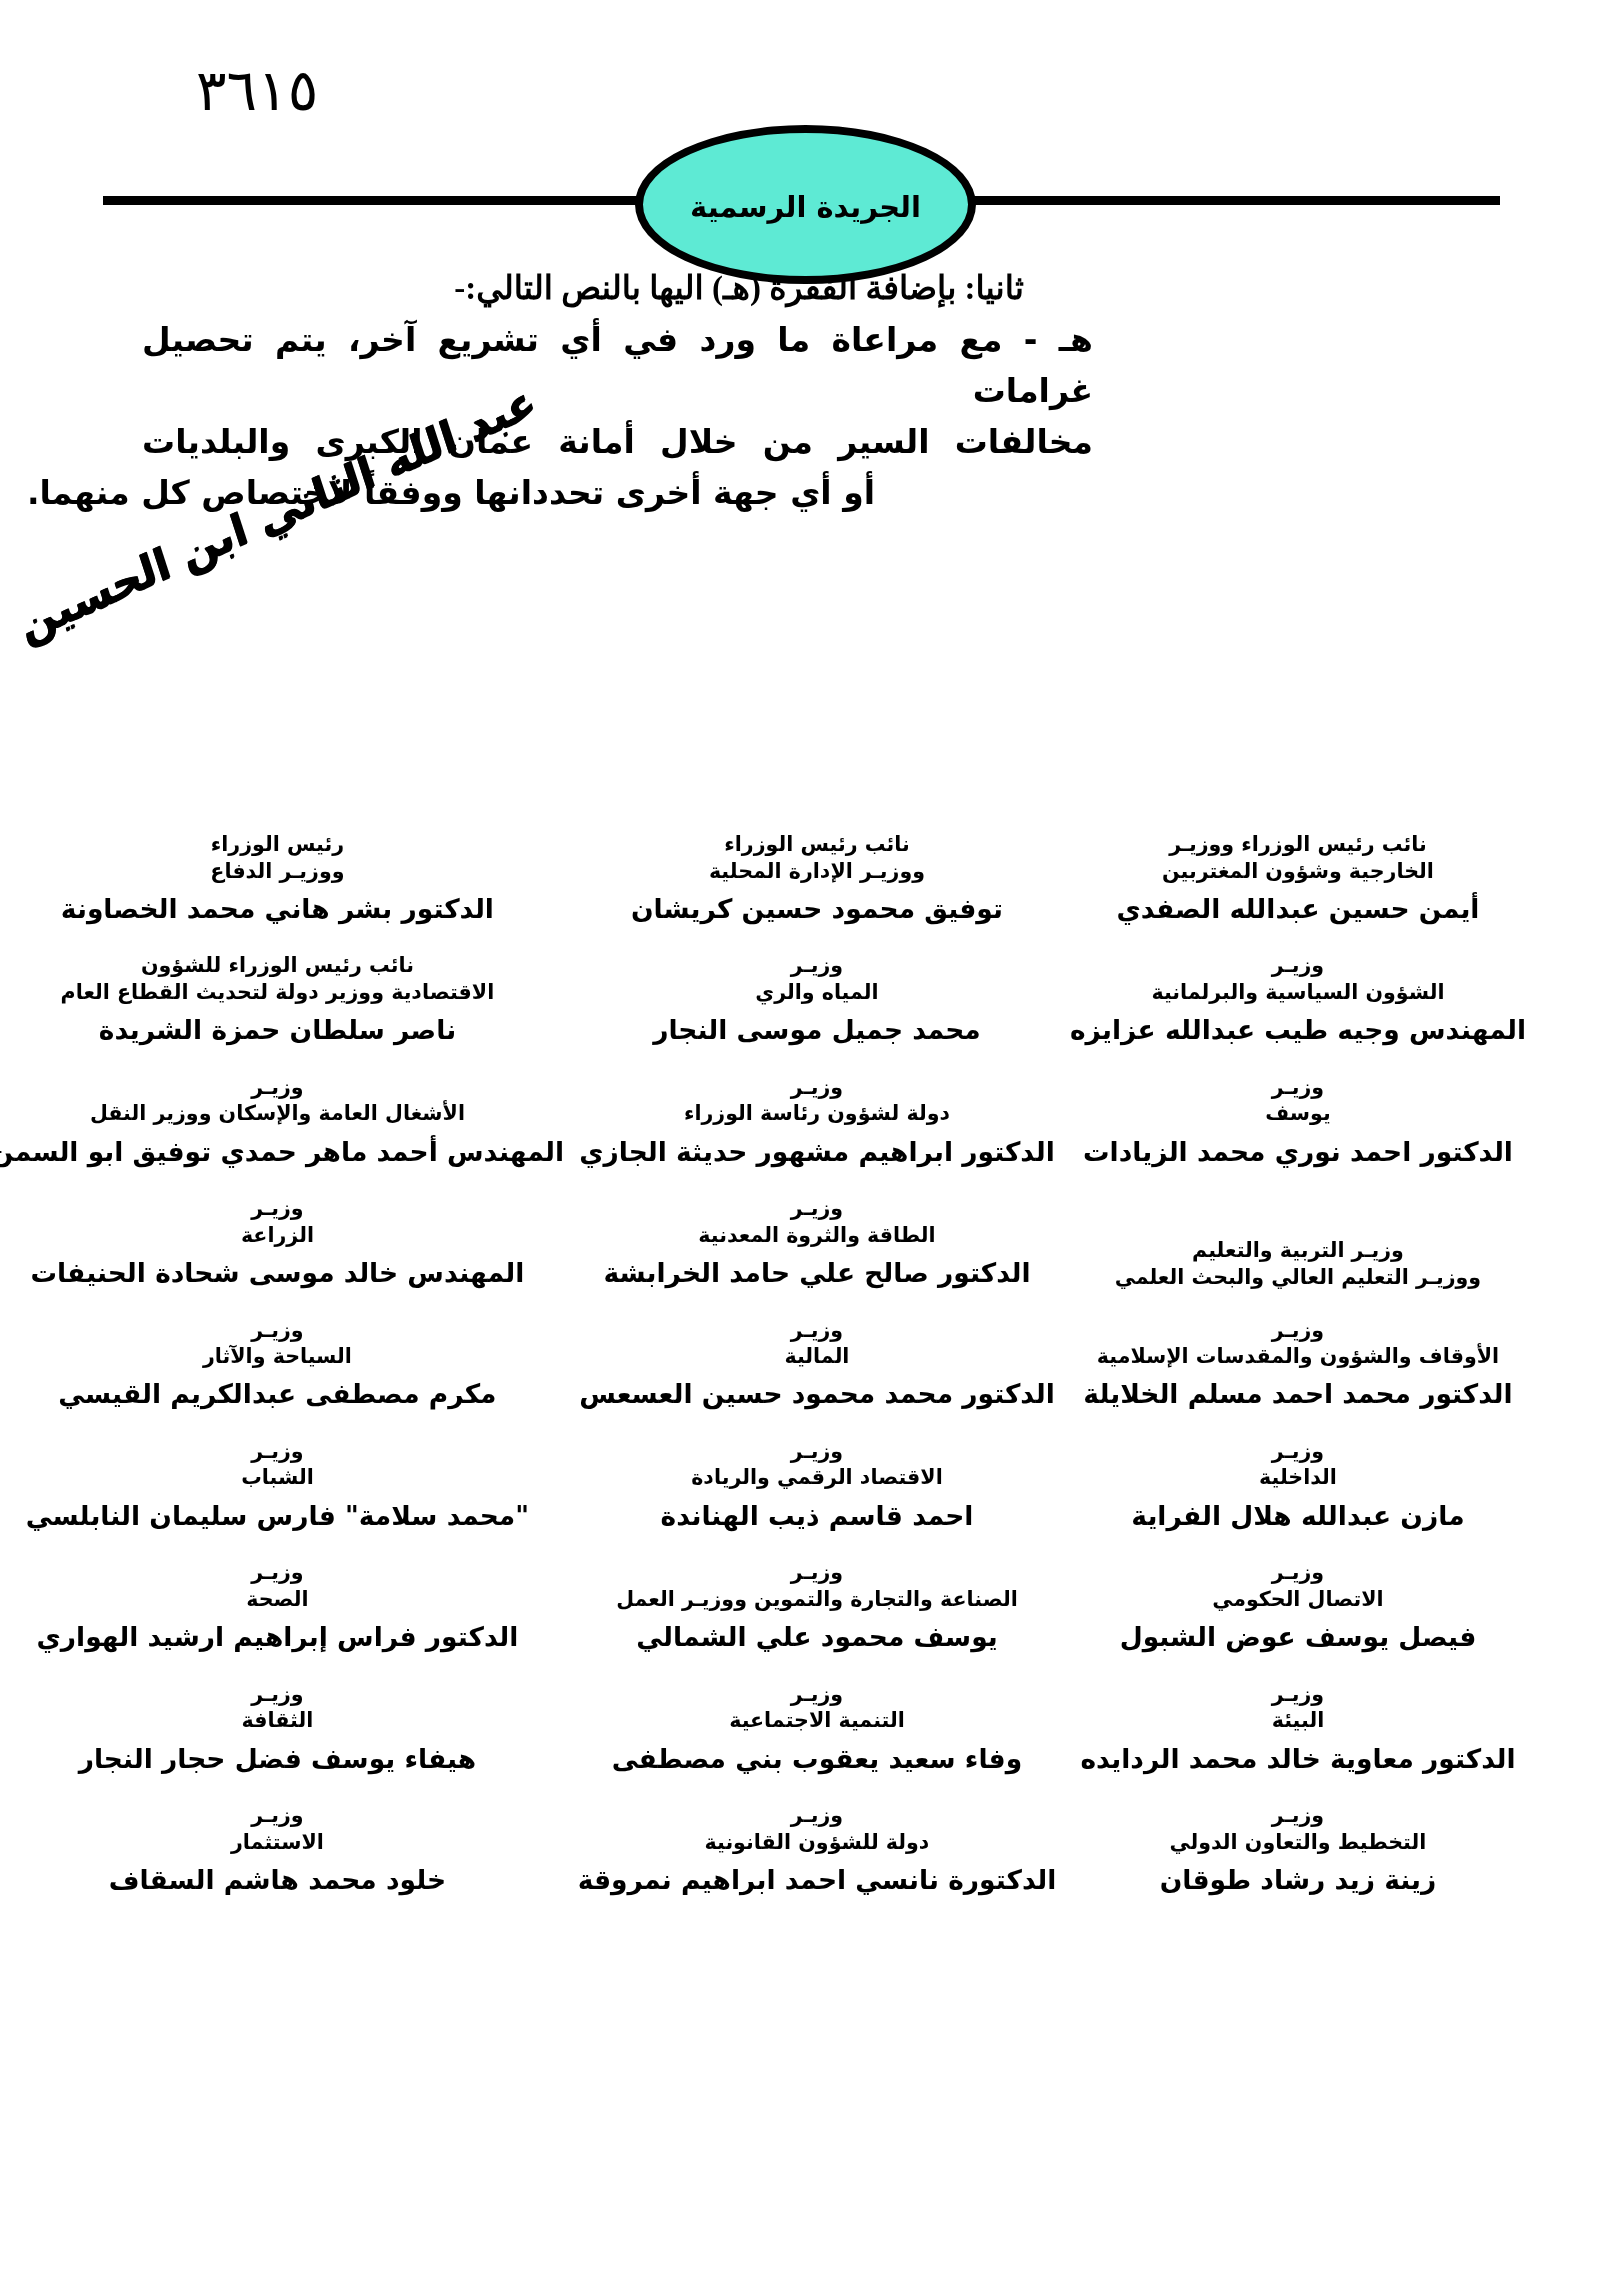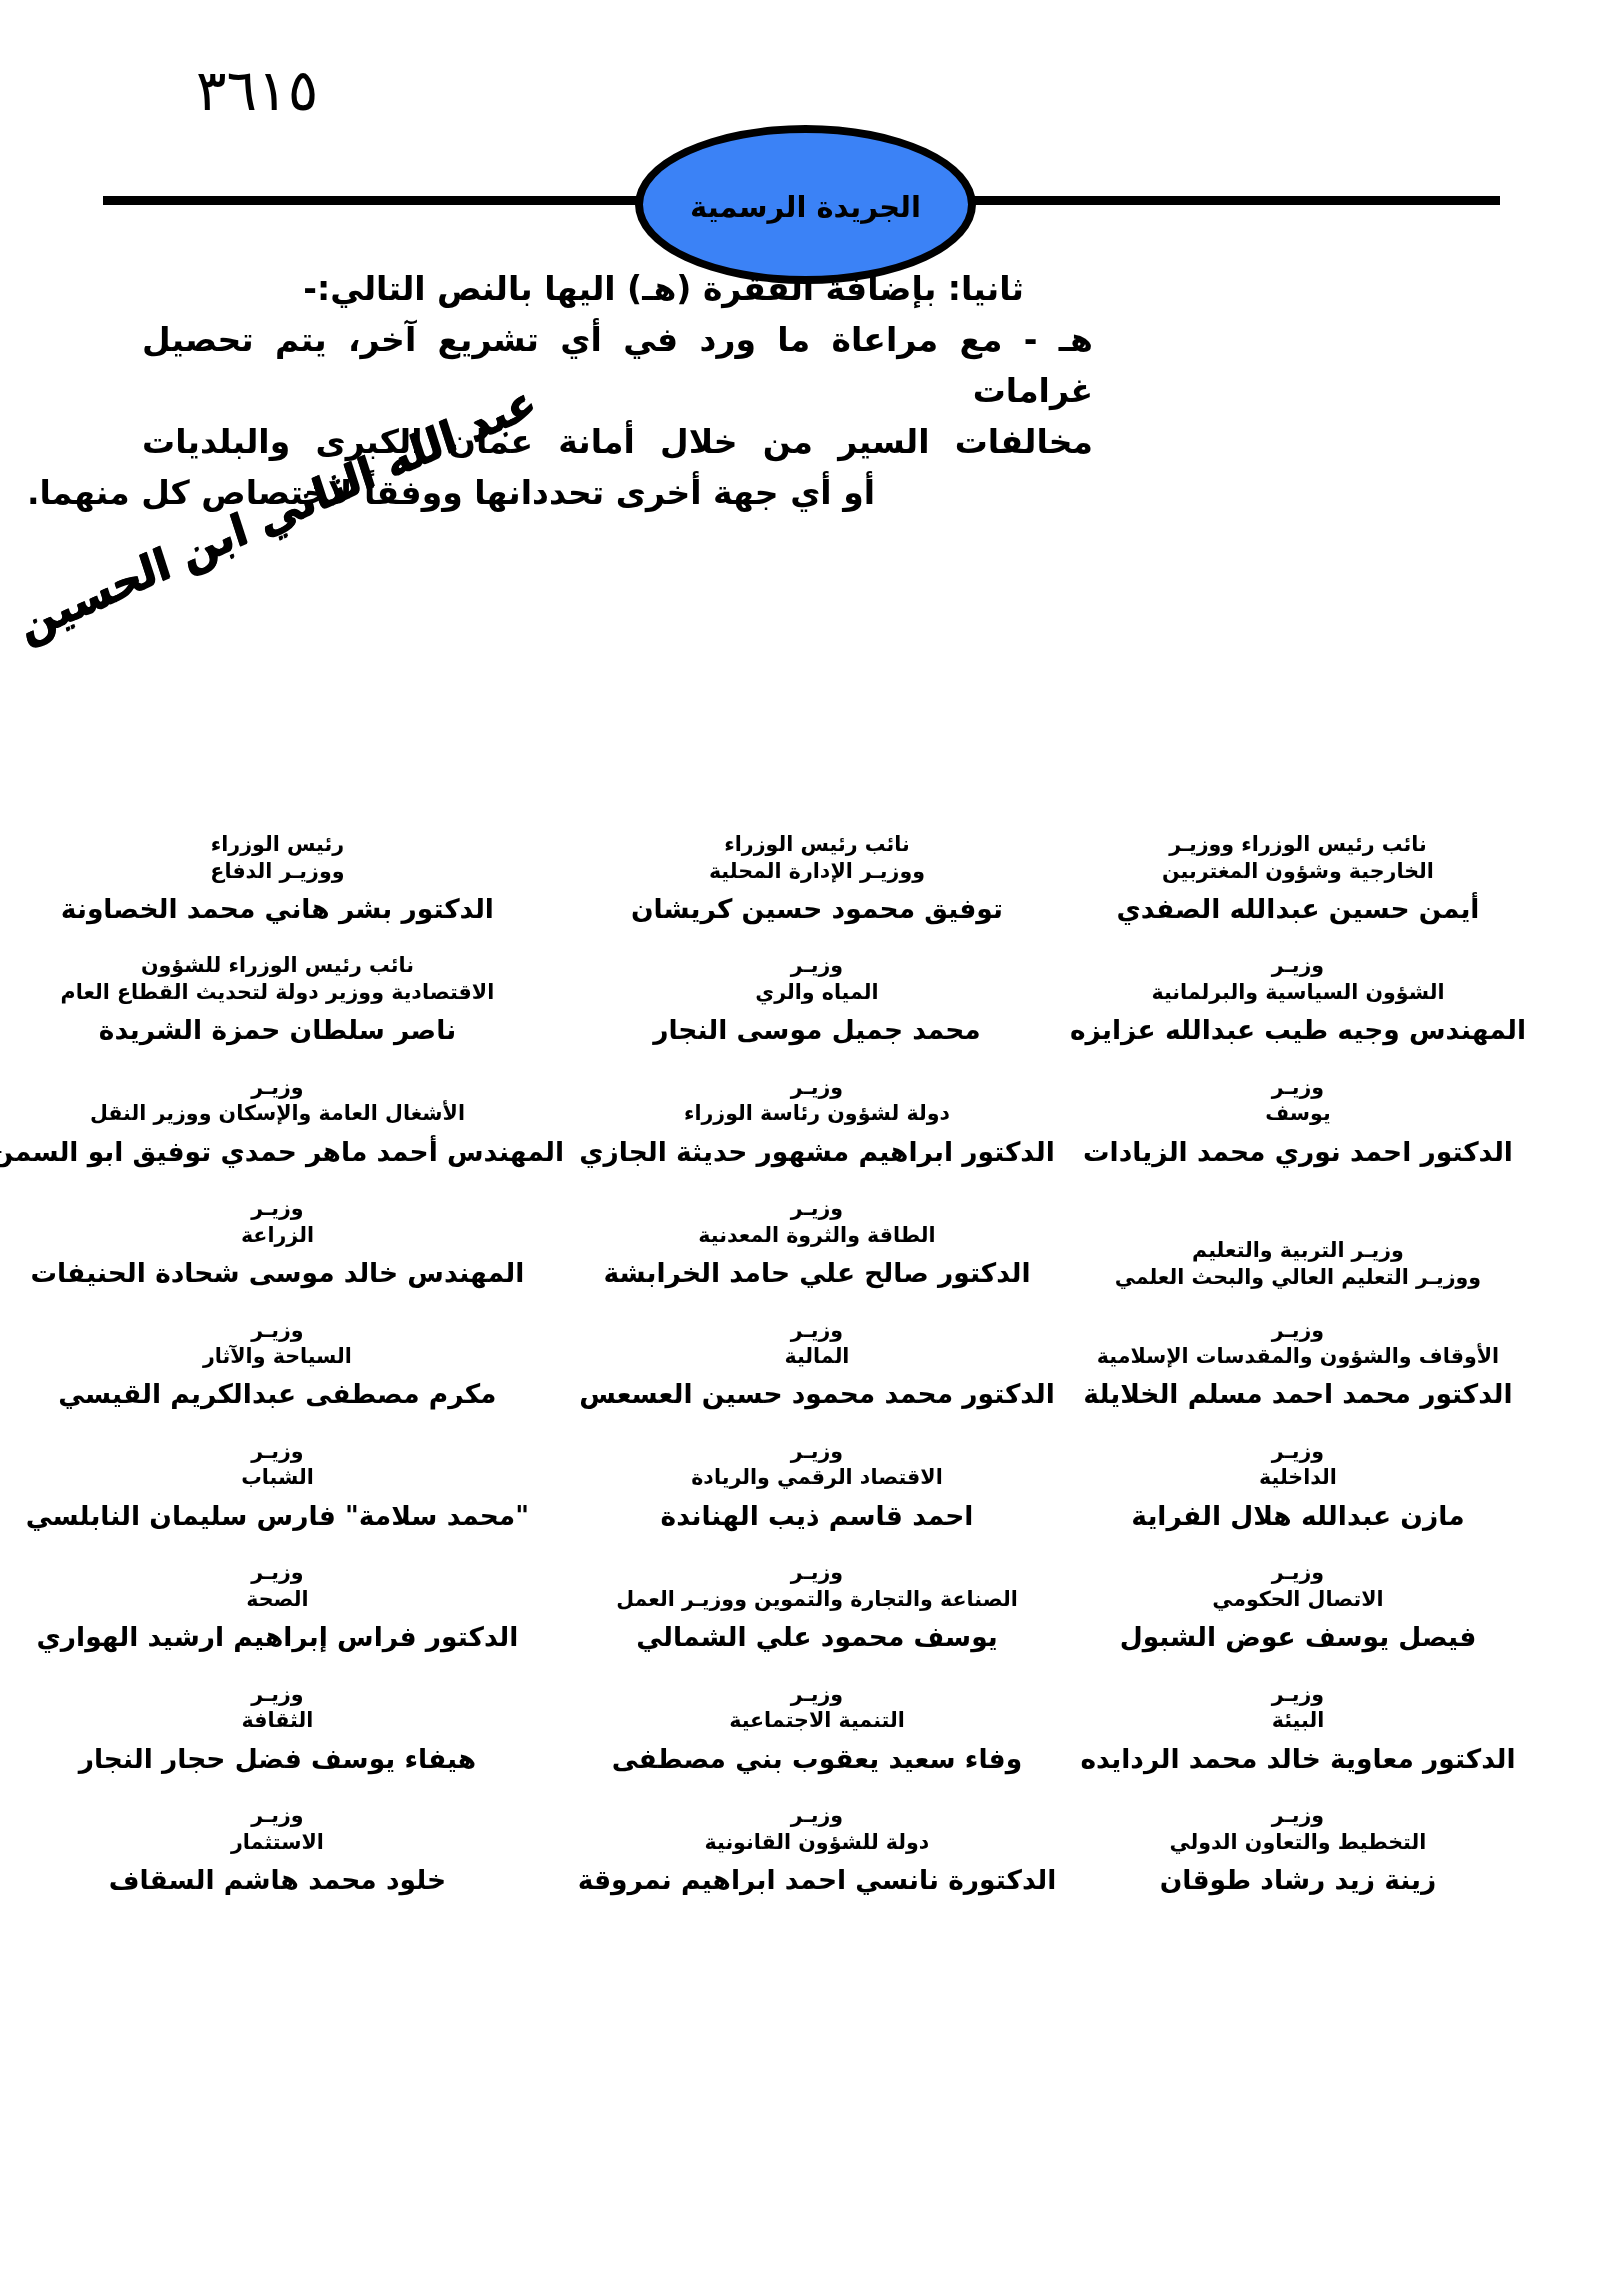--- a/index.html
+++ b/index.html
@@ -33,21 +33,21 @@
     height: 8.8px;
     background: #000000;
     z-index: 1;
   }
   .gazette-badge {
     position: absolute;
     left: 635px;
     top: 125px;
     width: 325px;
     height: 143px;
-    background: #3b82f6;
+    background: #5eead4;
     border: 8.8px solid #000000;
     border-radius: 50%;
     z-index: 2;
     display: flex;
     align-items: center;
     justify-content: center;
     text-align: center;
   }
   .gazette-badge .badge-text {
     font-size: 29px;
@@ -59,21 +59,21 @@
     position: absolute;
     left: 95px;
     top: 263px;
     width: 998px;
     font-size: 33px;
     font-weight: bold;
     line-height: 51px;
     text-align: right;
     white-space: nowrap;
   }
-  .amendment .line-1 { padding-left: 0; padding-right: 69px; }
+  .amendment .line-1 { padding-left: 0; padding-right: 69px; font-family: Liberation Serif, serif; }
   .amendment .line-justified {
     white-space: normal;
     text-align: justify;
     text-align-last: justify;
     margin-left: 47px;
   }
   .amendment .line-4 { padding-right: 218px; }
   
   .royal-signature {
     position: absolute;

